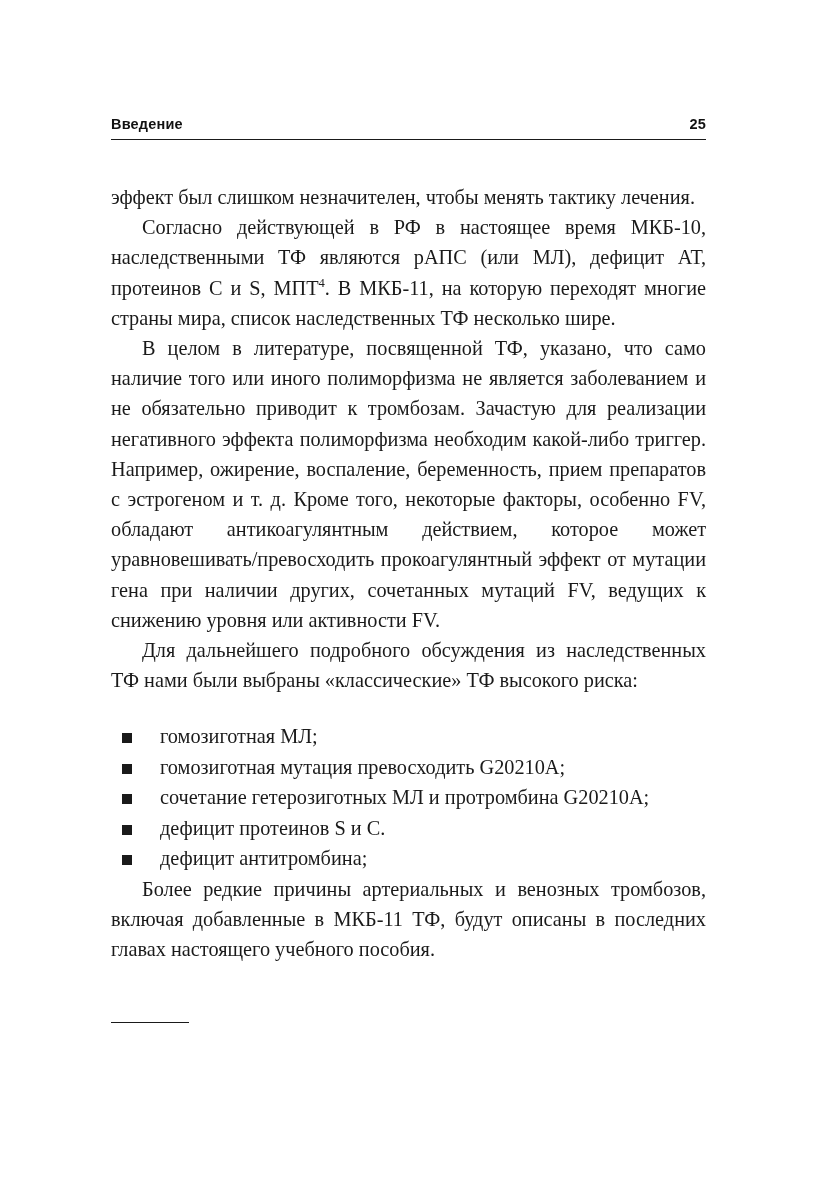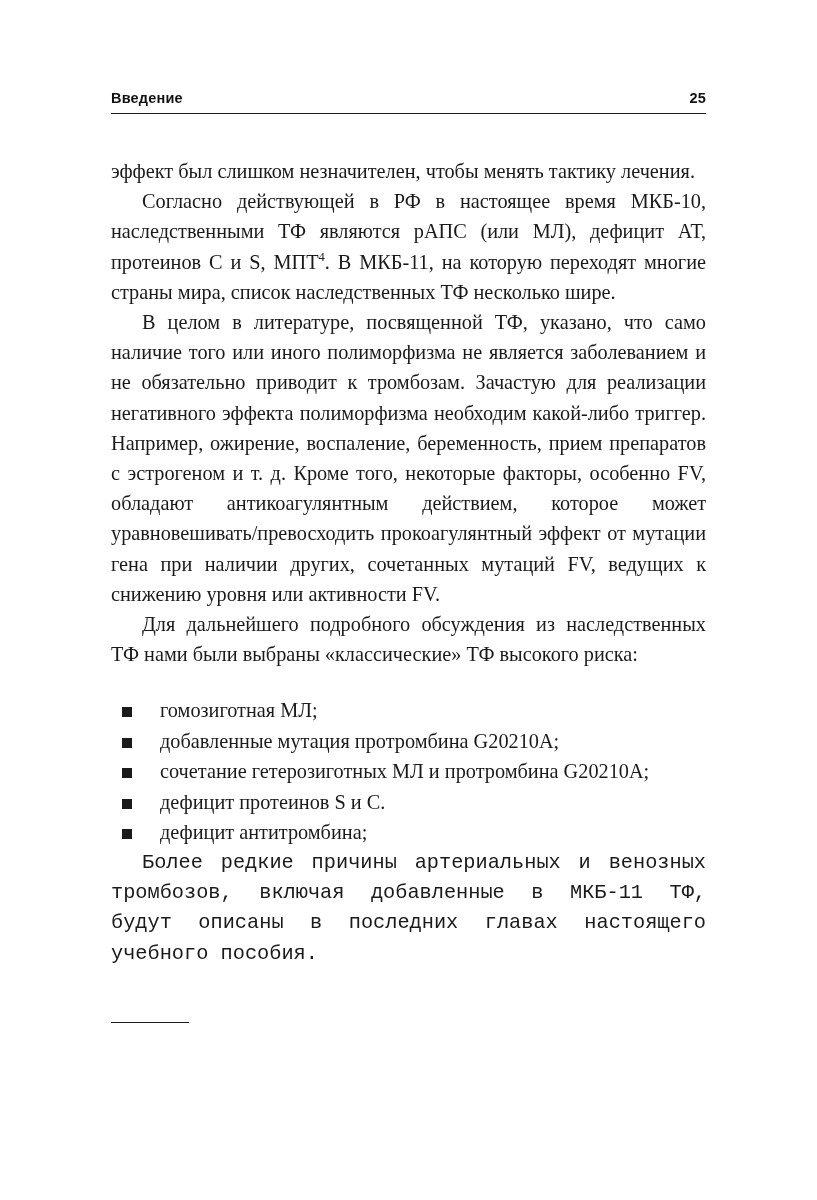--- a/index.html
+++ b/index.html
@@ -18,21 +18,21 @@
   .page {
     position: absolute;
     left: 0; top: 0;
     width: 817px;
     height: 1200px;
     box-sizing: border-box;
   }
   .content {
     position: absolute;
     left: 111px;
-    top: 90px;
+    top: 116px;
     width: 595px;
   }
   
   .running-head {
     display: flex;
     justify-content: space-between;
     align-items: baseline;
     font-family: "Liberation Sans", sans-serif;
     font-weight: bold;
     font-size: 14.5px;
@@ -84,21 +84,20 @@
     left: 11px;
     top: 12px;
     width: 10px;
     height: 10px;
     background: #1a1a1a;
     display: block;
   }
 
   .after-list {
     margin-top: 26px;
-    font-family: Liberation Mono, monospace;
   }
 
   
   .footnote {
     position: absolute;
     left: 111px;
     top: 1022px;
     width: 595px;
     font-size: 16.6px;
     line-height: 25px;
@@ -137,21 +136,21 @@
       <p>эффект был слишком незначителен, чтобы менять тактику лечения.</p>
 
       <p class="indent"><span>Согласно действующей в РФ в настоящее время МКБ-10, наследственными ТФ являются рАПС (или МЛ), дефицит АТ, протеинов C и S, МПТ</span><sup class="fn">4</sup><span>. В МКБ-11, на которую переходят многие страны мира, список наследственных ТФ несколько шире.</span></p>
 
       <p class="indent">В целом в литературе, посвященной ТФ, указано, что само наличие того или иного полиморфизма не является заболеванием и не обязательно приводит к тромбозам. Зачастую для реализации негативного эффекта полиморфизма необходим какой-либо триггер. Например, ожирение, воспаление, беременность, прием препаратов с эстрогеном и т. д. Кроме того, некоторые факторы, особенно FV, обладают антикоагулянтным действием, которое может уравновешивать/превосходить прокоагулянтный эффект от мутации гена при наличии других, сочетанных мутаций FV, ведущих к снижению уровня или активности FV.</p>
 
       <p class="indent">Для дальнейшего подробного обсуждения из наследственных ТФ нами были выбраны «классические» ТФ высокого риска:</p>
 
       <ul class="bullets">
         <li><span class="marker"></span><span>гомозиготная МЛ;</span></li>
-        <li><span class="marker"></span><span>добавленные мутация протромбина G20210A;</span></li>
+        <li><span class="marker"></span><span>гомозиготная мутация превосходить G20210A;</span></li>
         <li><span class="marker"></span><span>сочетание гетерозиготных МЛ и протромбина G20210A;</span></li>
         <li><span class="marker"></span><span>дефицит протеинов S и C.</span></li>
         <li><span class="marker"></span><span>дефицит антитромбина;</span></li>
       </ul>
 
       <p class="indent after-list">Более редкие причины артериальных и венозных тромбозов, включая добавленные в МКБ-11 ТФ, будут описаны в последних главах настоящего учебного пособия.</p>
 
     </div>
   </div>
 

